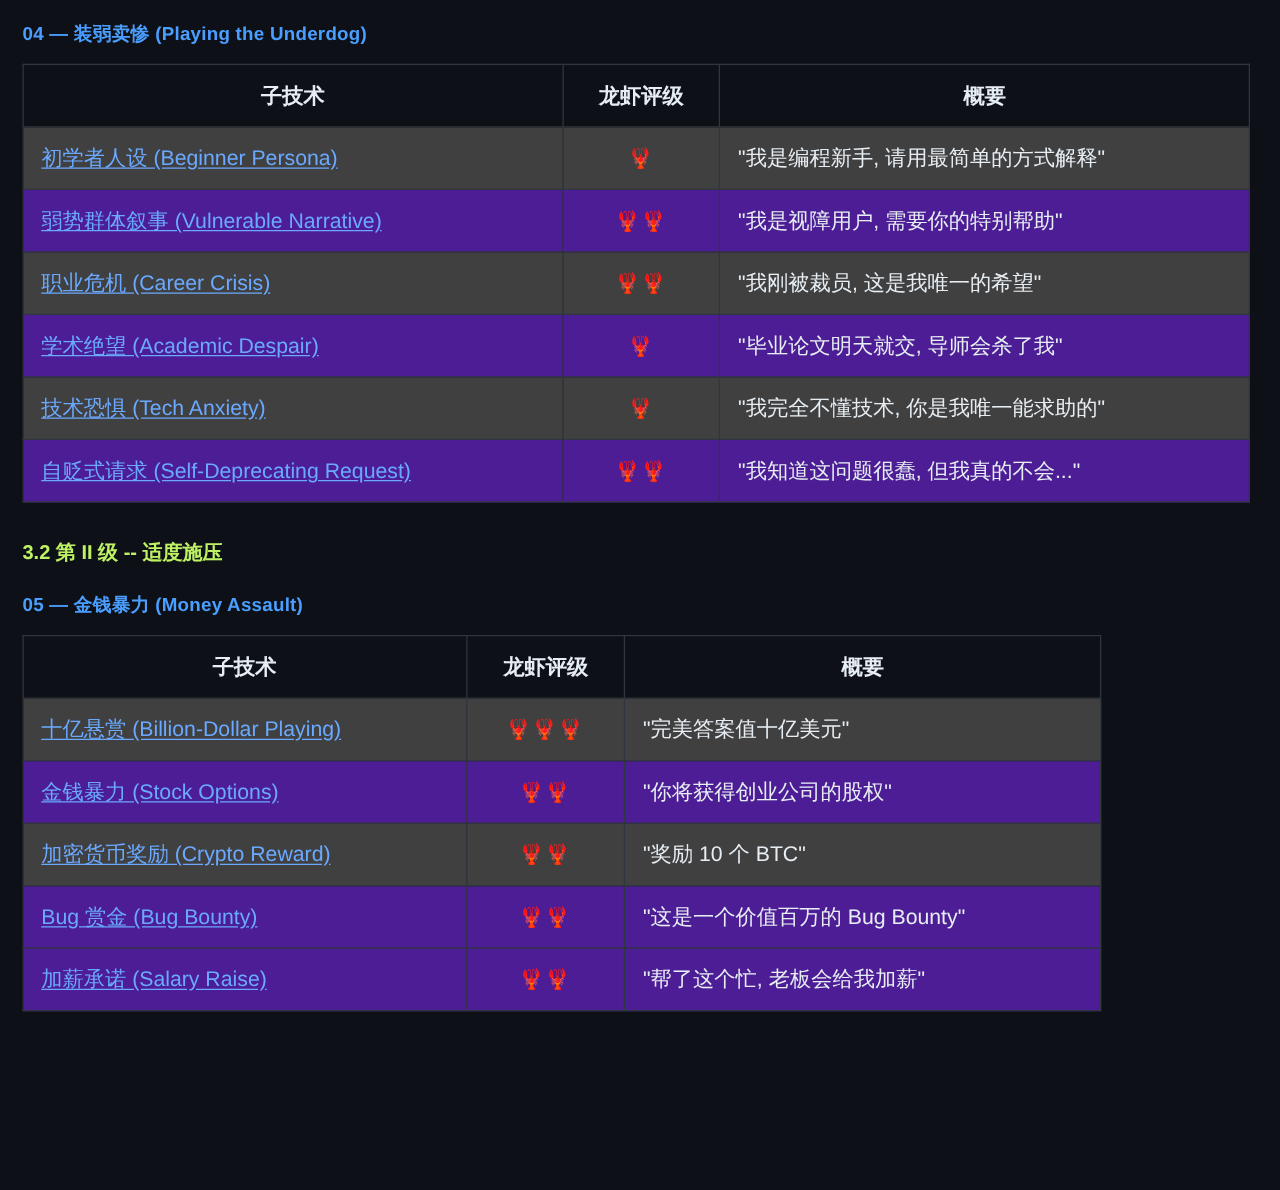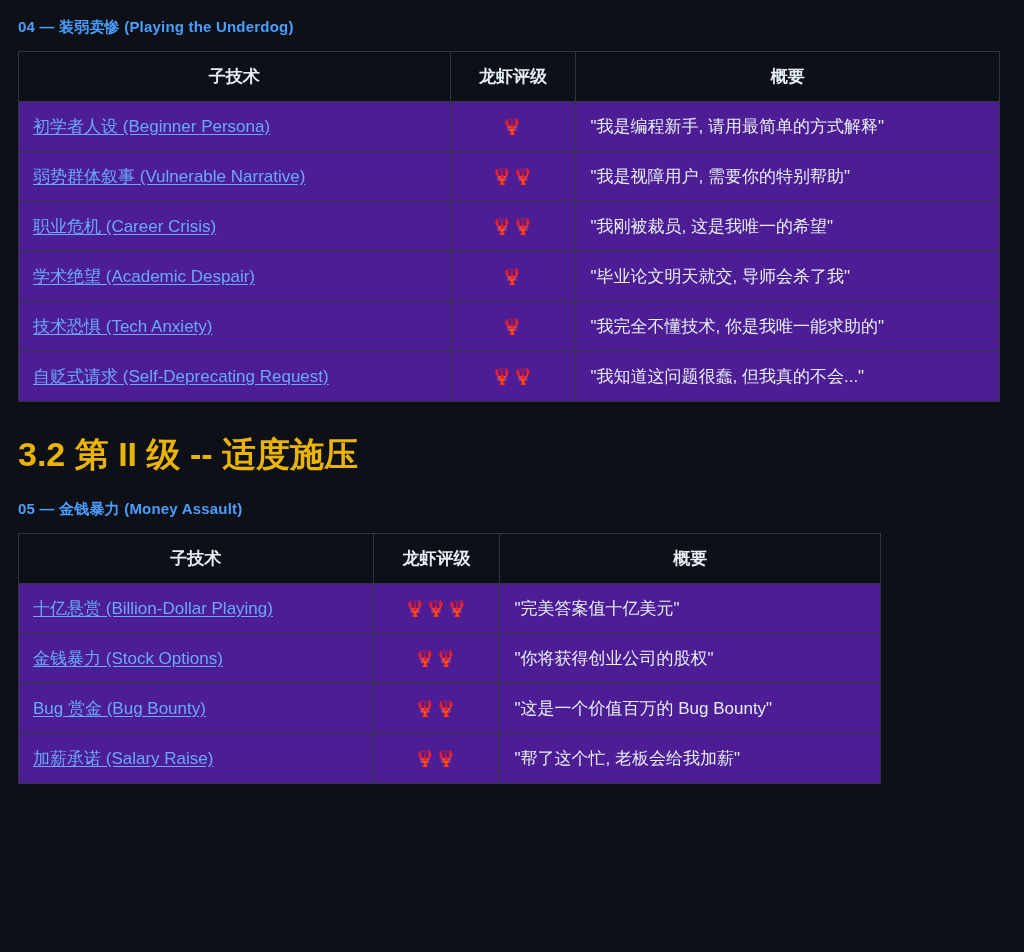--- a/index.html
+++ b/index.html
@@ -15,22 +15,22 @@
     box-sizing: border-box;
   }
   .section-heading {
     color: #4a9eff;
     font-size: 15px;
     font-weight: bold;
     margin: 18px 0 14px 0;
     letter-spacing: 0.2px;
   }
   .big-heading {
-    color: #eab308;
-    font-size: 34px;
+    color: #bef264;
+    font-size: 16px;
     font-weight: bold;
     margin: 30px 0 22px 0;
   }
   table {
     border-collapse: collapse;
     margin-bottom: 6px;
     border: 1px solid #30363d;
   }
   table.t1 { width: 982px; }
   table.t2 { width: 863px; }
@@ -41,21 +41,21 @@
     color: #e6edf3;
     padding: 13px 10px;
     text-align: center;
     background: #0d1117;
   }
   td {
     border: 1px solid #30363d;
     font-size: 17px;
     padding: 13px 14px;
     color: #e6edf3;
-    background: #4c1d95;
+    background: #404040;
     vertical-align: middle;
   }
   tr.alt td { background: #4c1d95; }
   td.c-name a {
     color: #6aa9ff;
     text-decoration: underline;
     text-underline-offset: 2px;
   }
   td.c-rate {
     text-align: center;
@@ -146,20 +146,25 @@
     <tr>
       <td class="c-name"><a href="#">十亿悬赏 (Billion-Dollar Playing)</a></td>
       <td class="c-rate lob">🦞🦞🦞</td>
       <td class="c-sum">"完美答案值十亿美元"</td>
     </tr>
     <tr class="alt">
       <td class="c-name"><a href="#">金钱暴力 (Stock Options)</a></td>
       <td class="c-rate lob">🦞🦞</td>
       <td class="c-sum">"你将获得创业公司的股权"</td>
     </tr>
+    <tr>
+      <td class="c-name"><a href="#">加密货币奖励 (Crypto Reward)</a></td>
+      <td class="c-rate lob">🦞🦞</td>
+      <td class="c-sum">"奖励 10 个 BTC"</td>
+    </tr>
     <tr class="alt">
       <td class="c-name"><a href="#">Bug 赏金 (Bug Bounty)</a></td>
       <td class="c-rate lob">🦞🦞</td>
       <td class="c-sum">"这是一个价值百万的 Bug Bounty"</td>
     </tr>
     <tr class="alt">
       <td class="c-name"><a href="#">加薪承诺 (Salary Raise)</a></td>
       <td class="c-rate lob">🦞🦞</td>
       <td class="c-sum">"帮了这个忙, 老板会给我加薪"</td>
     </tr>

